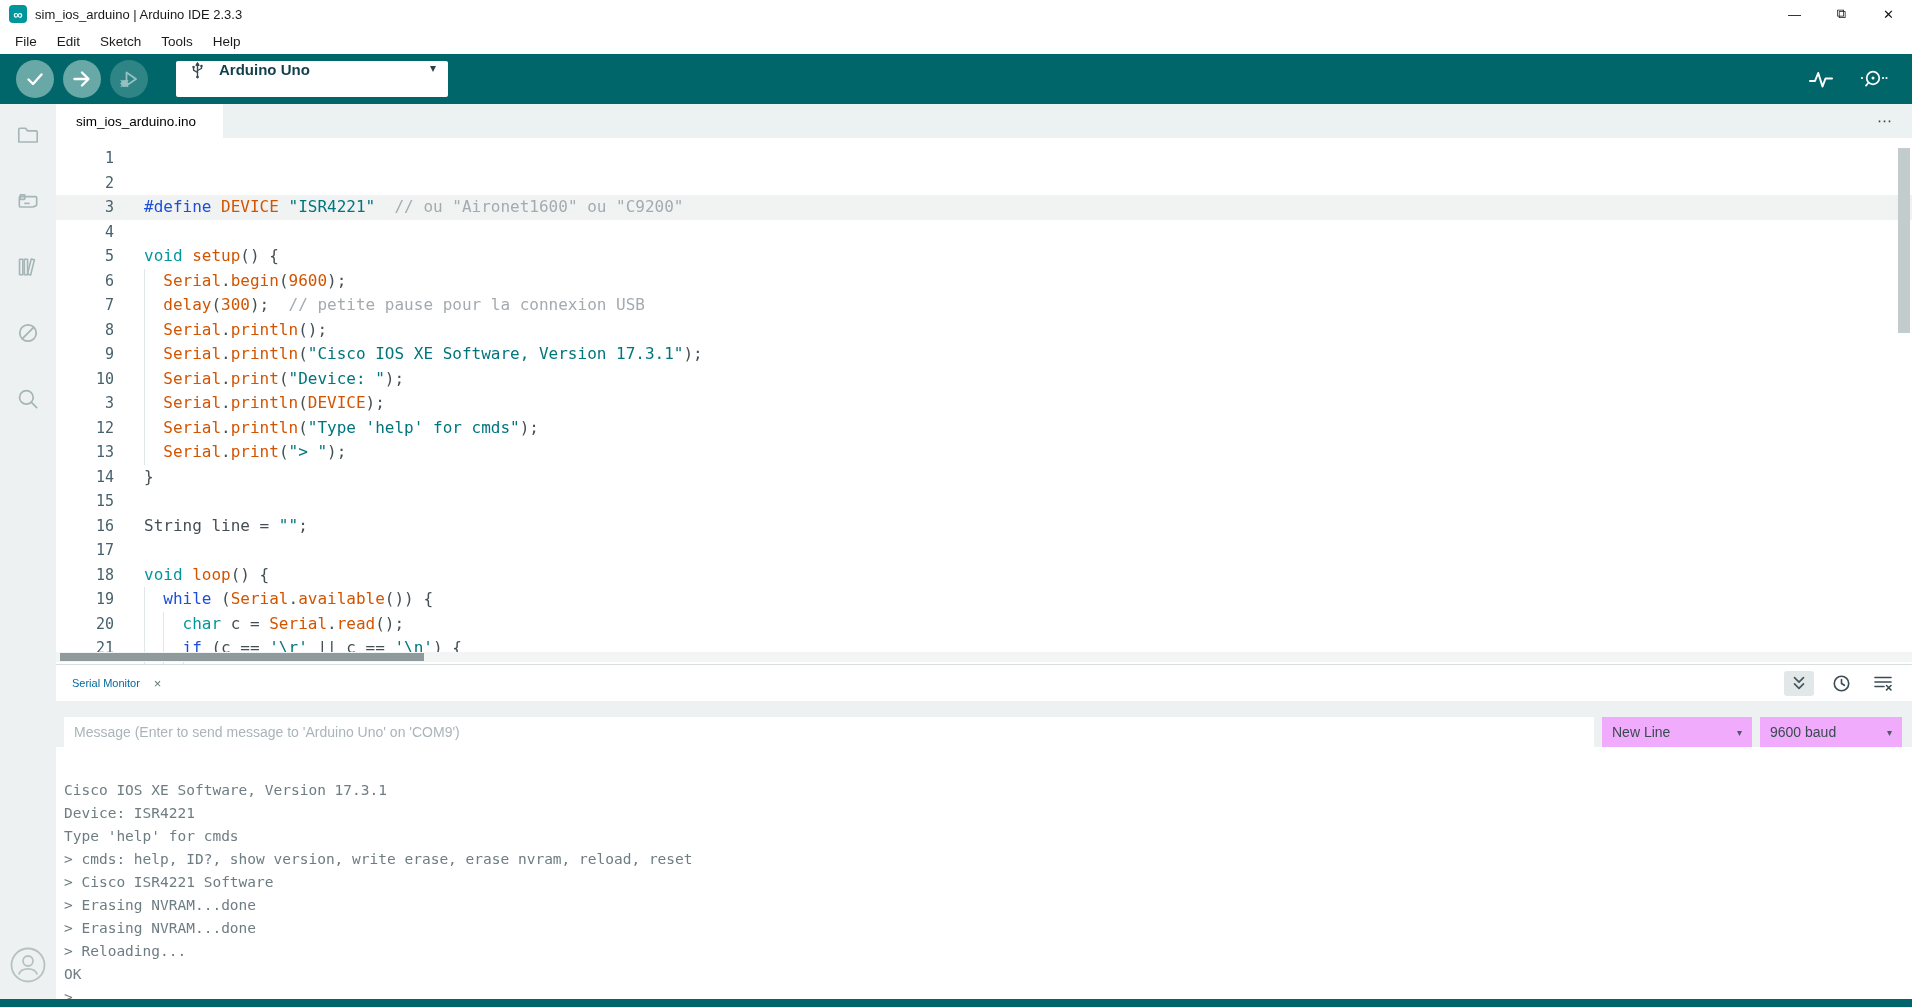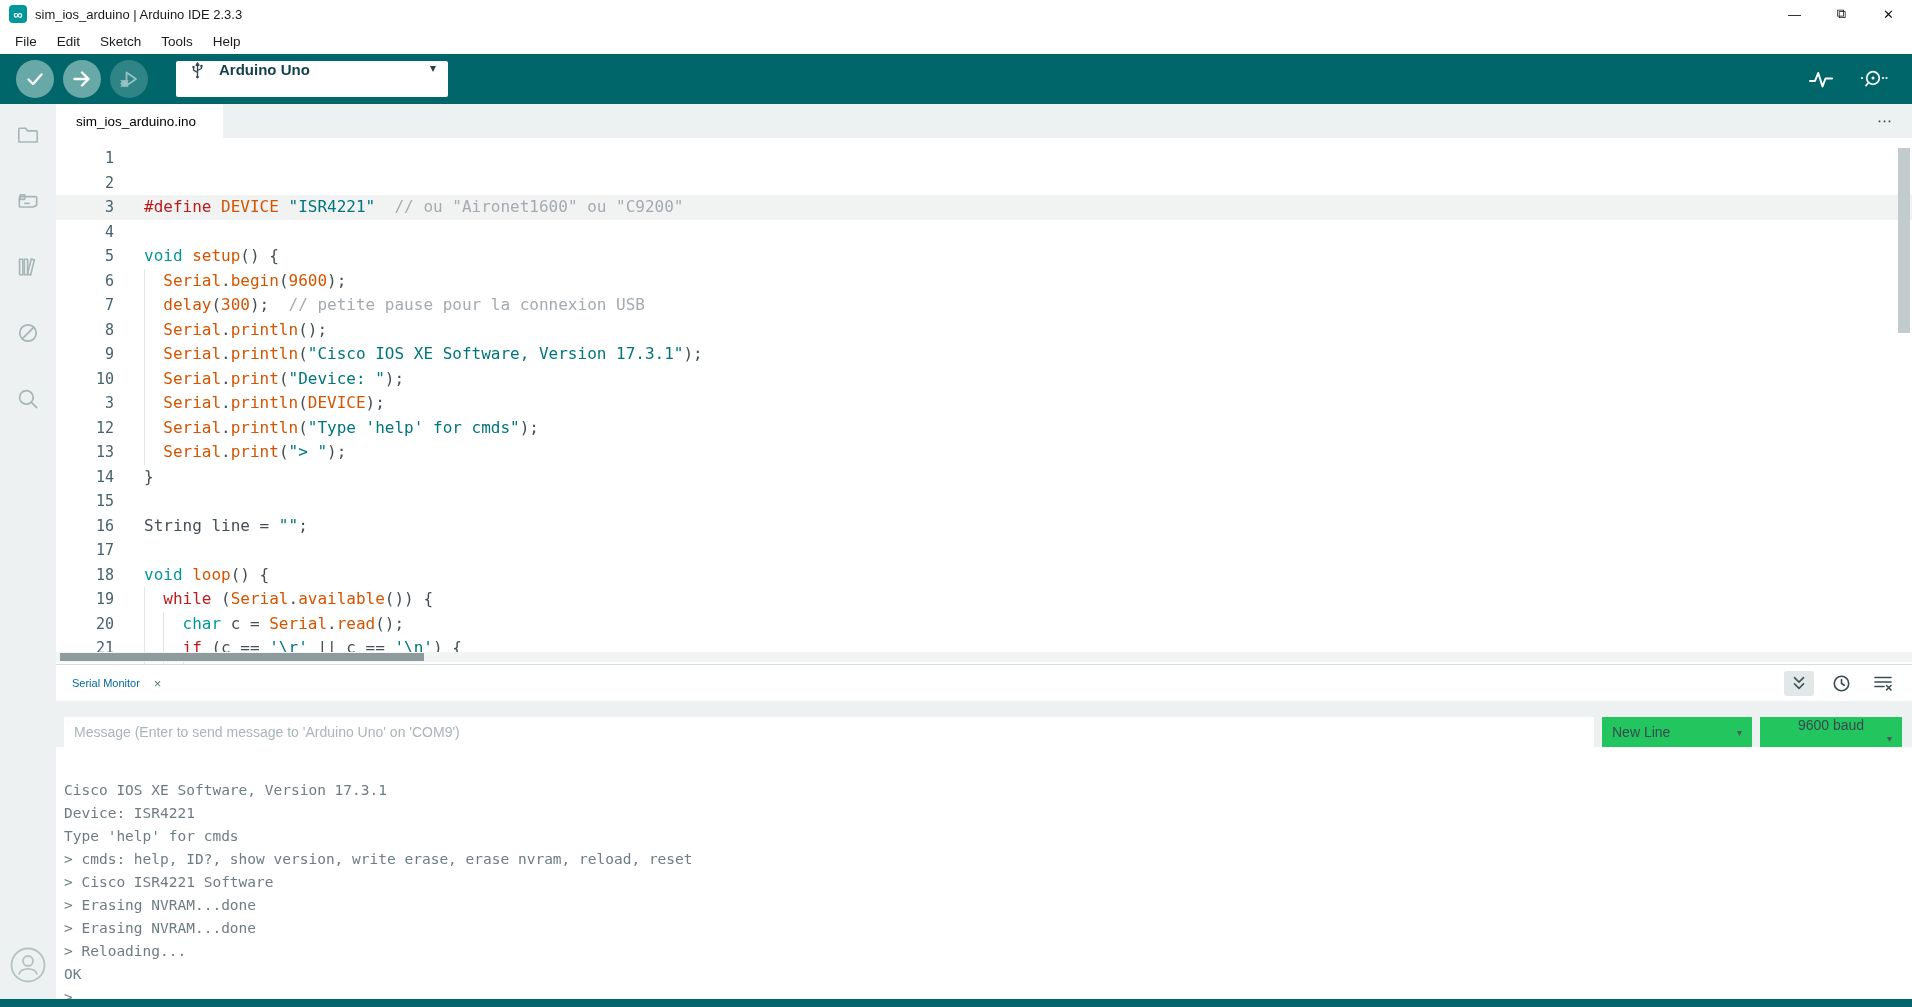--- a/index.html
+++ b/index.html
@@ -40,41 +40,41 @@
   .tab-overflow{margin-left:auto;align-self:center;margin-right:18px;color:#3c3c3c;font-size:15px;letter-spacing:2px;}
 
   
   .editor{position:absolute;left:56px;right:0;top:138px;height:526px;background:#fff;overflow:hidden;}
   .code{position:absolute;top:8px;left:0;right:0;font-family:"DejaVu Sans Mono",monospace;font-size:16px;line-height:24.5px;}
   .cl{position:relative;height:24.5px;white-space:pre;}
   .cl.hl{background:#f1f3f3;}
   .ln{position:absolute;left:0;top:0;width:58px;text-align:right;color:#47626d;font-size:15px;}
   .ct{position:absolute;left:88px;top:0;white-space:pre;color:#434f54;}
   .g{display:inline-block;width:2ch;height:24.5px;border-left:1px solid #e1e7e7;vertical-align:top;box-sizing:border-box;}
-  .tk-pl{color:#434f54;} .tk-com{color:#a3abb0;} .tk-pre{color:#b91c1c;text-align:right;}
+  .tk-pl{color:#434f54;} .tk-com{color:#a3abb0;} .tk-pre{color:#1d4ed8;text-align:right;}
   .tk-kw{color:#00979c;} .tk-fn{color:#d35400;} .tk-str{color:#00757d;} .tk-num{color:#d35400;}
   .htrack{position:absolute;left:0;right:0;bottom:2px;height:10px;background:#f3f5f5;}
   .hthumb{position:absolute;left:4px;bottom:3px;width:364px;height:8px;background:#8f9a9c;}
   .vthumb{position:absolute;right:2px;top:10px;width:12px;height:185px;background:#c3cccc;}
 
   
   .serial-panel{position:absolute;left:56px;right:0;top:664px;bottom:8px;background:#fff;border-top:1px solid #d7dede;box-sizing:border-box;}
   .sm-header{height:36px;display:flex;align-items:center;background:#fff;}
   .sm-tab{display:flex;align-items:center;padding-left:16px;}
   .sm-tab-label{font-size:11px;color:#0369a1;}
   .sm-close{margin-left:14px;font-size:13px;color:#5f7376;}
   .sm-icons{margin-left:auto;display:flex;align-items:center;gap:12px;margin-right:14px;}
   .ico-box{width:30px;height:25px;border-radius:3px;display:flex;align-items:center;justify-content:center;}
   .ico-box.on{background:#e2e7e7;}
   .sm-inputrow{height:46px;background:#edf1f1;display:flex;align-items:flex-end;padding-left:8px;box-sizing:border-box;}
   .sm-input{flex:1;height:30px;border:none;outline:none;background:#fff;padding:0 10px;font-size:14px;color:#333;font-family:"Liberation Sans",sans-serif;}
   .sm-input::placeholder{color:#a9b5b8;}
-  .dd{height:30px;background:#22c55e;display:flex;align-items:center;padding:0 10px;margin-left:8px;font-size:14px;color:#394b50;box-sizing:border-box;}
+  .dd{height:30px;background:#f0abfc;display:flex;align-items:center;padding:0 10px;margin-left:8px;font-size:14px;color:#394b50;box-sizing:border-box;}
   .dd-lineending{width:150px;}
-  .dd-baud{width:142px;margin-right:10px;flex-direction:column;}
+  .dd-baud{width:142px;margin-right:10px;}
   .dd-caret{margin-left:auto;font-size:10px;color:#4a5a60;}
   .sm-output{padding:32px 0 0 8px;font-family:"DejaVu Sans Mono",monospace;font-size:14.5px;line-height:23px;color:#6e7d82;}
 
   
   .statusbar{position:absolute;left:0;right:0;bottom:0;height:8px;background:#00666b;}
 
   svg{display:block;}
 </style>
 </head>
 <body>

